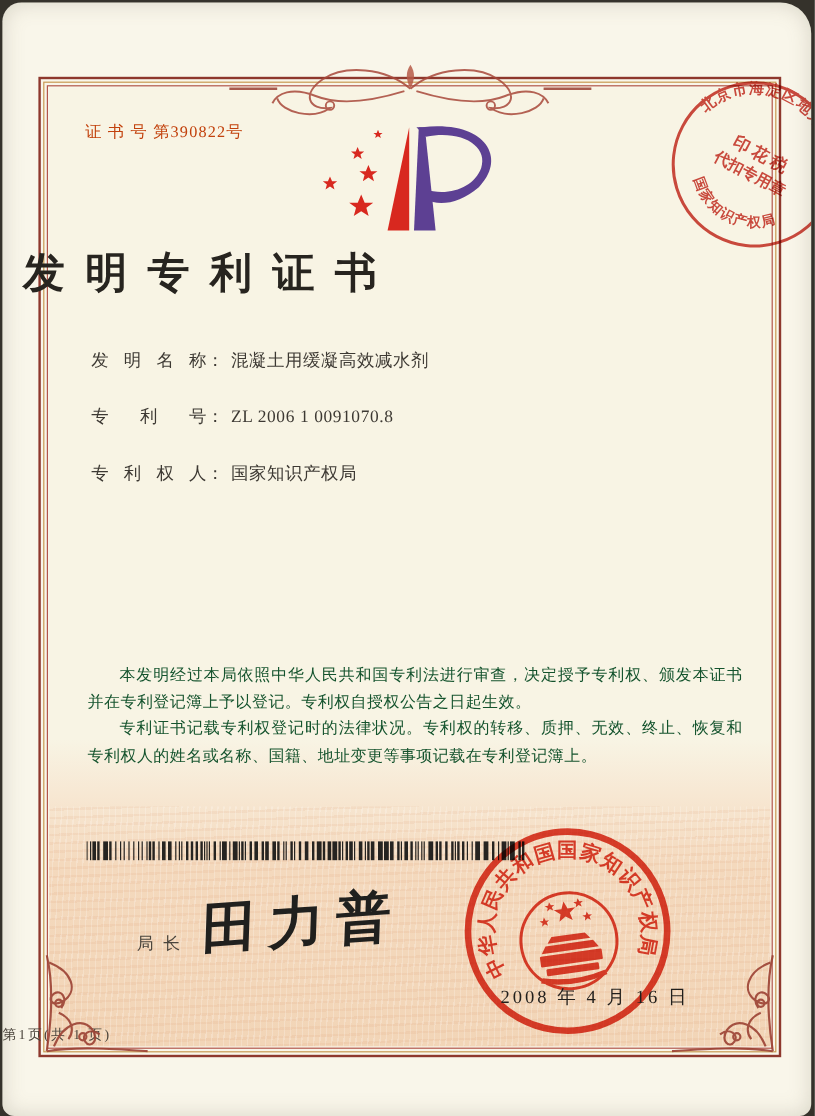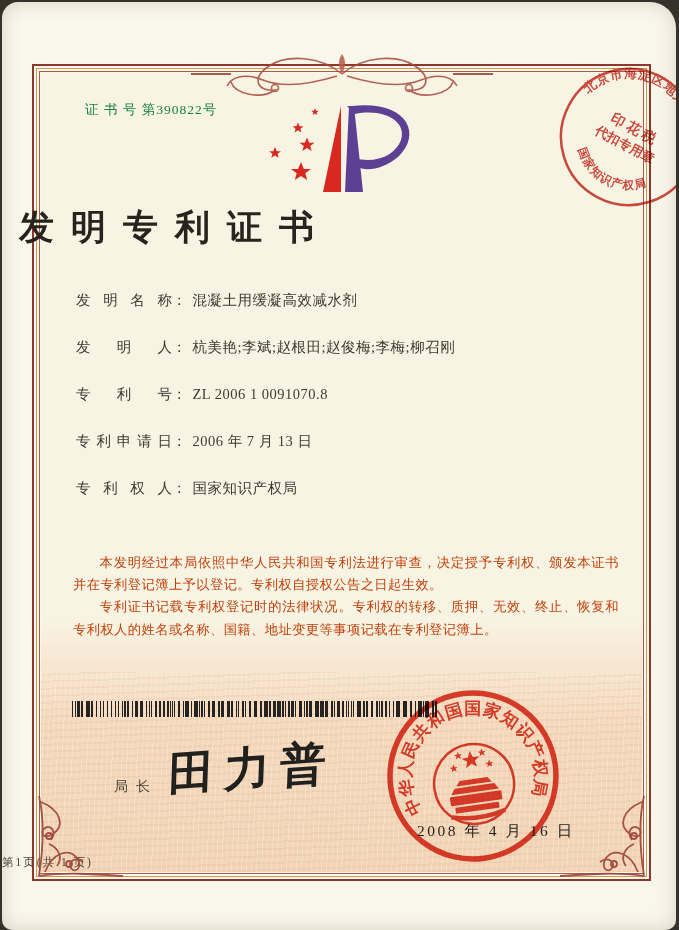--- a/index.html
+++ b/index.html
@@ -37,37 +37,37 @@
       #f7e7d2 74%, #f4d9bd 81%, #f2d5b7 100%);
   }
   .guilloche{
     position:absolute;left:0;right:0;bottom:0;height:200px;
     background:
       repeating-linear-gradient(93deg, rgba(255,255,255,.22) 0 1px, transparent 1px 5px),
       repeating-linear-gradient(-2deg, rgba(214,138,96,.10) 0 2px, transparent 2px 7px);
     pointer-events:none;
   }
   .cert-no{
-    position:absolute;left:83px;top:99px;
-    font-size:13.5px;color:#15803d;letter-spacing:1px;
+    position:absolute;left:69px;top:99px;
+    font-size:13.5px;color:#c2410c;letter-spacing:1px;
   }
   .logo{position:absolute;left:253px;top:96px;}
   .title{
     position:absolute;left:0;right:0;top:202px;
     font-size:35px;font-weight:bold;color:#27241f;
     letter-spacing:17px;text-indent:17px;
   }
   .fields{position:absolute;left:74px;top:289px;width:540px;}
   .f-row{height:26px;margin-bottom:21px;font-size:14.5px;color:#3d3933;white-space:nowrap;}
   .f-label{display:inline-block;width:96px;text-align:justify;text-align-last:justify;vertical-align:top;}
   .f-colon{margin-right:6px;}
   .f-value{letter-spacing:.5px;}
   .body-text{
     position:absolute;left:71px;top:550px;width:546px;
-    font-size:13.3px;line-height:22.2px;color:#c2410c;
+    font-size:13.3px;line-height:22.2px;color:#14532d;
     text-align:justify;letter-spacing:.4px;
   }
   .body-text p{margin:0;text-indent:2em;}
   .barcode{position:absolute;left:70px;top:699px;}
   .sig-label{
     position:absolute;left:112px;top:776px;
     font-size:14px;color:#4a443c;letter-spacing:8px;
   }
   .sig-name{
     position:absolute;left:166px;top:736px;
@@ -139,27 +139,21 @@
     </g>
   </svg>
 
   <div class="title">发明专利证书</div>
 
   <div class="fields">
     <div class="f-row">
       <span class="f-label">发明名称</span><span class="f-colon">：</span><span class="f-value">混凝土用缓凝高效减水剂</span>
     </div>
     <div class="f-row">
-      <span class="f-label">发明人</span><span class="f-colon">：</span><span class="f-value">杭美艳;李斌;赵根田;赵俊梅;李梅;柳召刚</span>
-    </div>
-    <div class="f-row">
       <span class="f-label">专利号</span><span class="f-colon">：</span><span class="f-value">ZL 2006 1 0091070.8</span>
-    </div>
-    <div class="f-row">
-      <span class="f-label">专利申请日</span><span class="f-colon">：</span><span class="f-value">2006 年 7 月 13 日</span>
     </div>
     <div class="f-row">
       <span class="f-label">专利权人</span><span class="f-colon">：</span><span class="f-value">国家知识产权局</span>
     </div>
   </div>
 
   <div class="body-text">
     <p>本发明经过本局依照中华人民共和国专利法进行审查，决定授予专利权、颁发本证书并在专利登记簿上予以登记。专利权自授权公告之日起生效。</p>
     <p>专利证书记载专利权登记时的法律状况。专利权的转移、质押、无效、终止、恢复和专利权人的姓名或名称、国籍、地址变更等事项记载在专利登记簿上。</p>
   </div>

